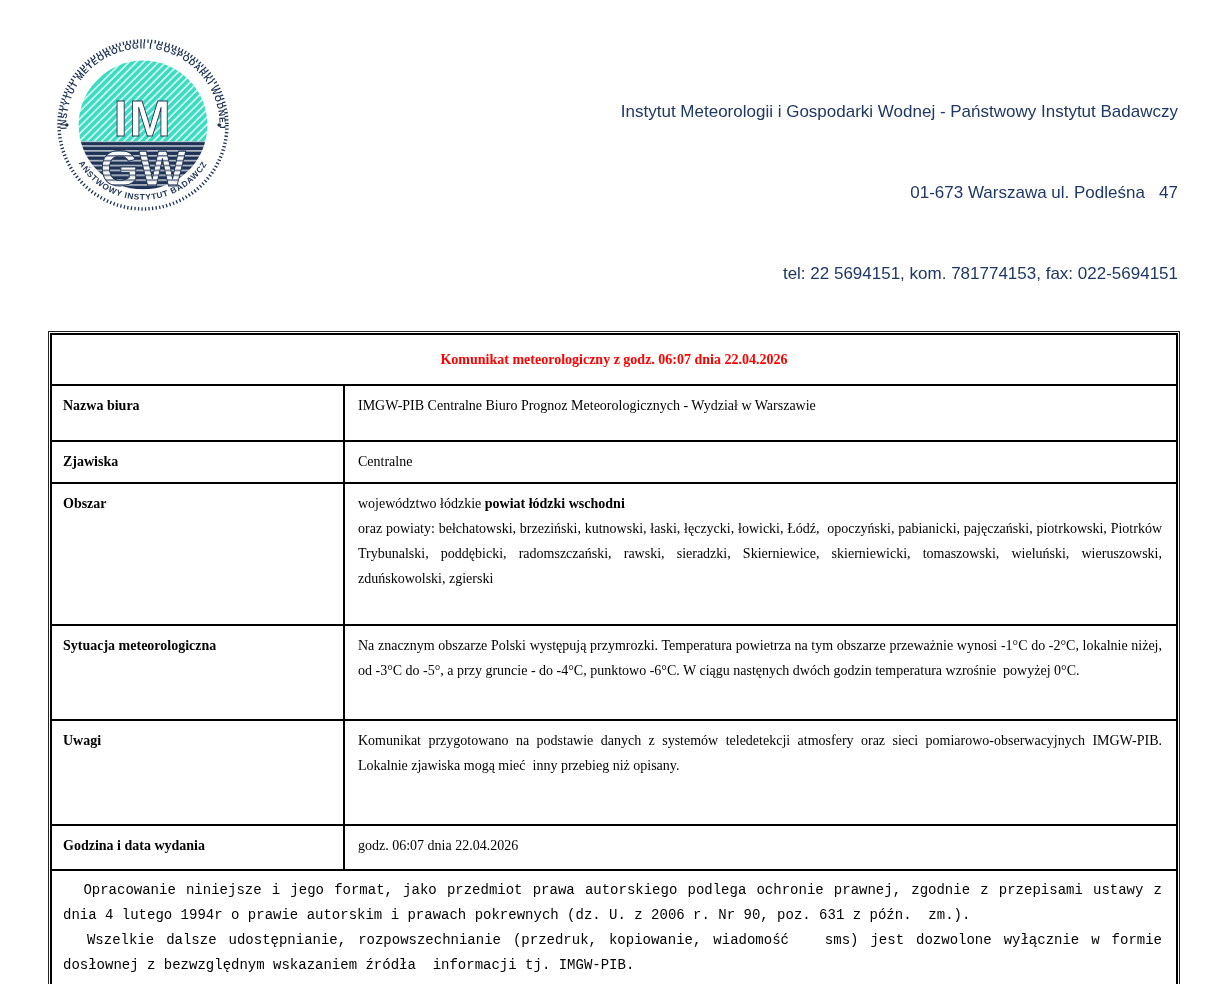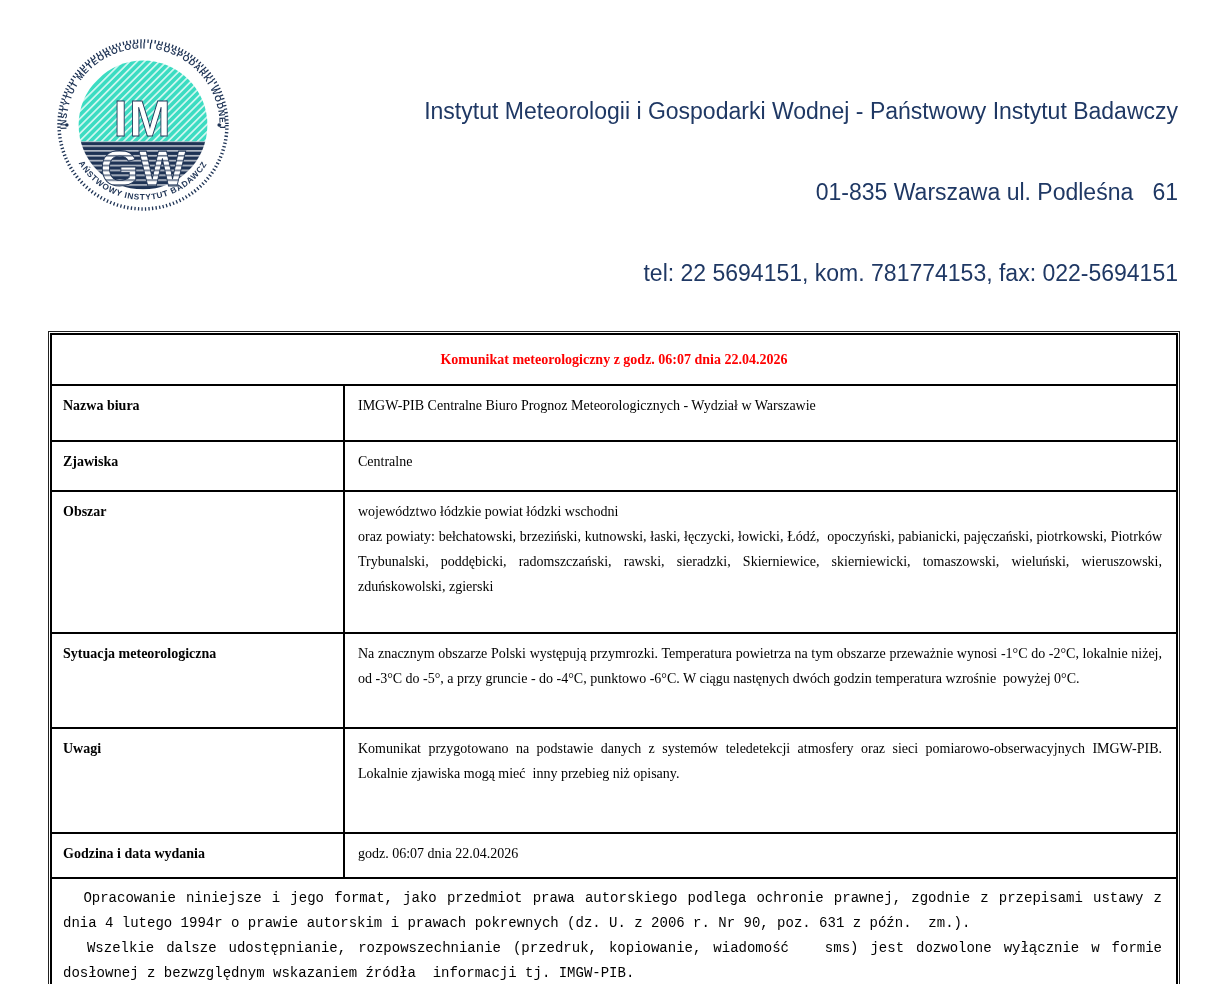--- a/index.html
+++ b/index.html
@@ -5,21 +5,21 @@
   html,body { margin:0; padding:0; background:#ffffff; }
   .page {
     position:relative; width:1229px; height:984px; background:#ffffff;
     font-family:"Liberation Serif", serif; color:#000; overflow:hidden;
   }
 
   
   .logo { position:absolute; left:56px; top:38px; width:174px; height:174px; }
   .org {
     position:absolute; top:44px; right:51px; text-align:right;
-    font-family:"Liberation Sans", sans-serif; font-size:23px; line-height:27px;
+    font-family:"Liberation Sans", sans-serif; font-size:17px; line-height:27px;
     color:#1f3864; white-space:pre-wrap;
   }
   .org .org-line-bold { font-weight:bold; }
 
   
   .bulletin-wrap {
     position:absolute; left:48px; top:331px; width:1132px;
     border:1px solid #222; padding:1px; box-sizing:border-box; background:#fff;
   }
   table.bulletin { border-collapse:collapse; width:100%; table-layout:fixed; }
@@ -30,29 +30,29 @@
     overflow:hidden;
   }
   .title-row { height:51px; }
   .title-cell {
     text-align:center; vertical-align:middle !important;
     color:#ff0000; font-weight:bold; font-size:22px; padding:4px !important;
   }
   .label-cell { font-weight:bold; }
   .value-cell { text-align:justify; white-space:pre-wrap; padding-left:13px !important; }
   .r-nazwa    { height:56px; }
-  .r-zjawiska { height:50px;padding-left:24px; }
+  .r-zjawiska { height:42px;padding-left:24px; }
   .r-obszar   { height:142px; }
   .r-sytuacja { height:95px; }
   .r-uwagi    { height:105px; }
   .r-godzina  { height:45px; }
   .r-footer   { height:101px;font-family:Liberation Mono, monospace; }
   .footer-cell { text-align:justify; }
   .footer-cell p { margin:0; white-space:pre-wrap; }
-  .bold-inline { font-weight:normal; }
+  .bold-inline { font-weight:bold; }
 </style>
 </head>
 <body>
 
 <div class="page">
 
   <div class="logo">
     <svg viewBox="0 0 200 200" width="174" height="174">
       <defs>
         <pattern id="diag" width="6" height="6" patternUnits="userSpaceOnUse" patternTransform="rotate(45)">
@@ -92,21 +92,21 @@
         <textPath href="#arcBot" xlink:href="#arcBot" startOffset="50%" text-anchor="middle">PAŃSTWOWY INSTYTUT BADAWCZY</textPath>
       </text>
 
       <circle cx="12.5" cy="100" r="2" fill="#1e3355"></circle>
       <circle cx="187.5" cy="100" r="2" fill="#1e3355"></circle>
     </svg>
   </div>
 
   <div class="org">
     <div>Instytut Meteorologii i Gospodarki Wodnej - Państwowy Instytut Badawczy</div>
-    <div>01-835 Warszawa ul. Podleśna   61</div>
+    <div>01-673 Warszawa ul. Podleśna   47</div>
     <div>tel: 22 5694151, kom. 781774153, fax: 022-5694151</div>
     <div>email: meteo.wschod@imgw.pl</div>
     <div>www: www.imgw.pl</div>
   </div>
 
   <div class="bulletin-wrap">
     <table class="bulletin">
       <colgroup>
           <col style="width:293px">
           <col>

